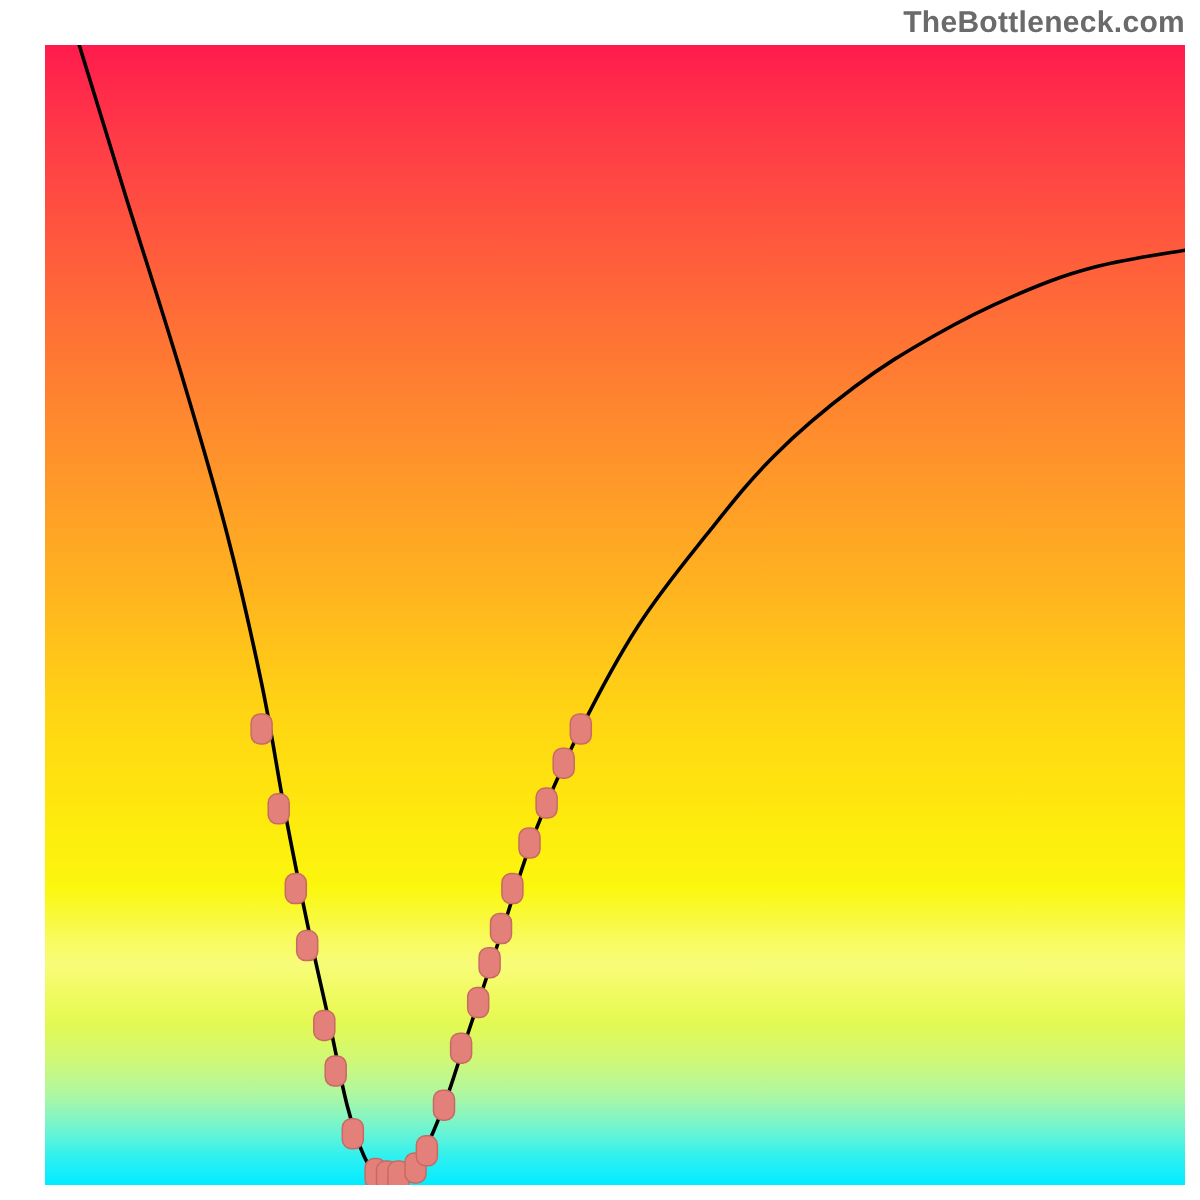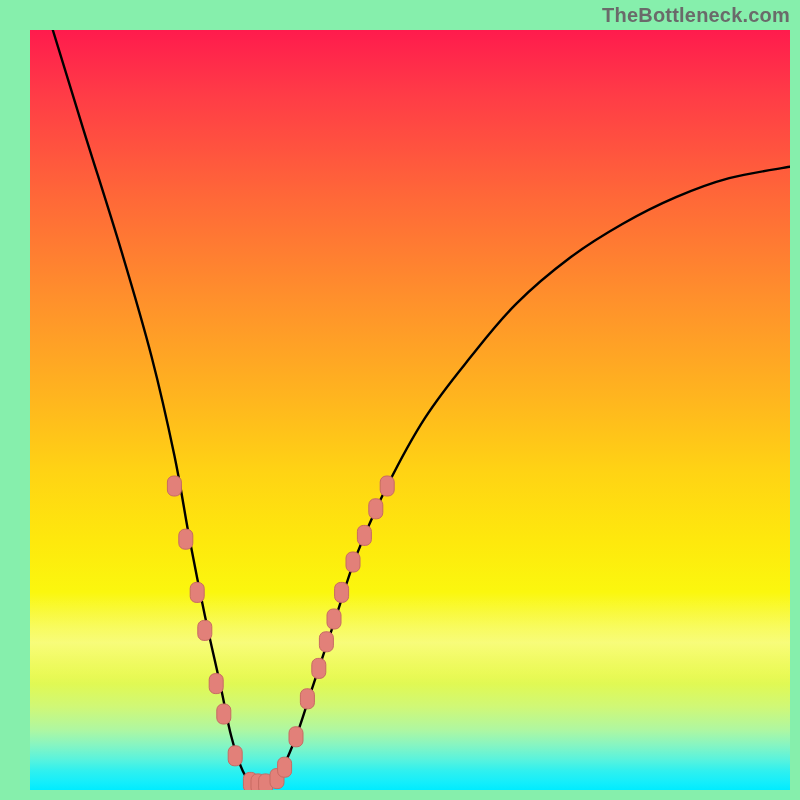--- a/index.html
+++ b/index.html
@@ -10,21 +10,21 @@
     background: #000000;
     overflow: hidden;
     font-family: Arial, Helvetica, sans-serif;
   }
   .frame {
     position: absolute;
     left: 0;
     top: 0;
     width: 800px;
     height: 800px;
-    background: #86efac;
+    background: #ffffff;
   }
   .plot-area {
     position: absolute;
     left: 30px;
     top: 30px;
     width: 760px;
     height: 760px;
     overflow: hidden;
   }
   .gradient-bg {

